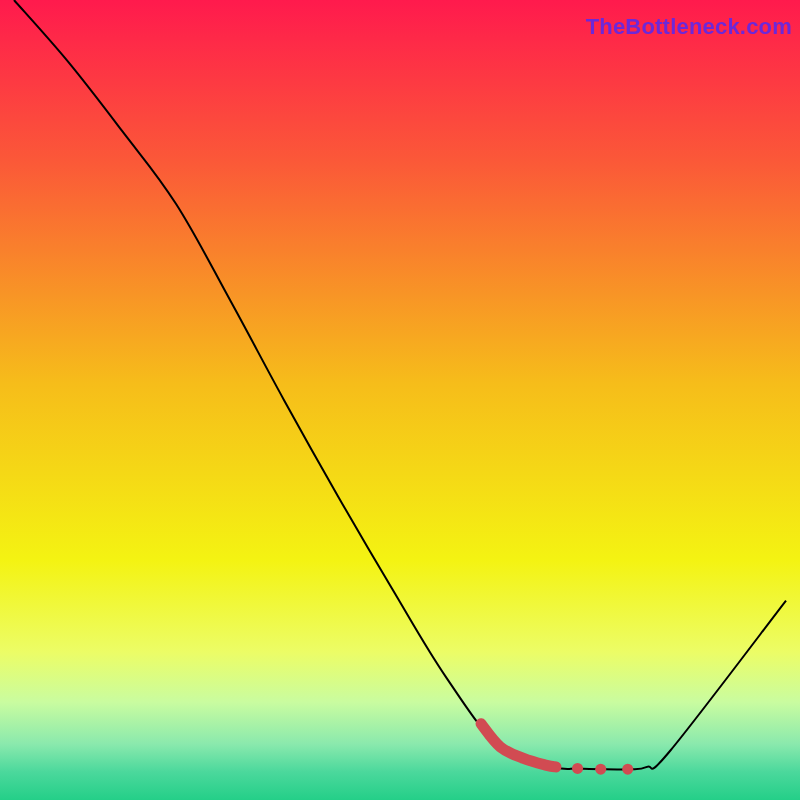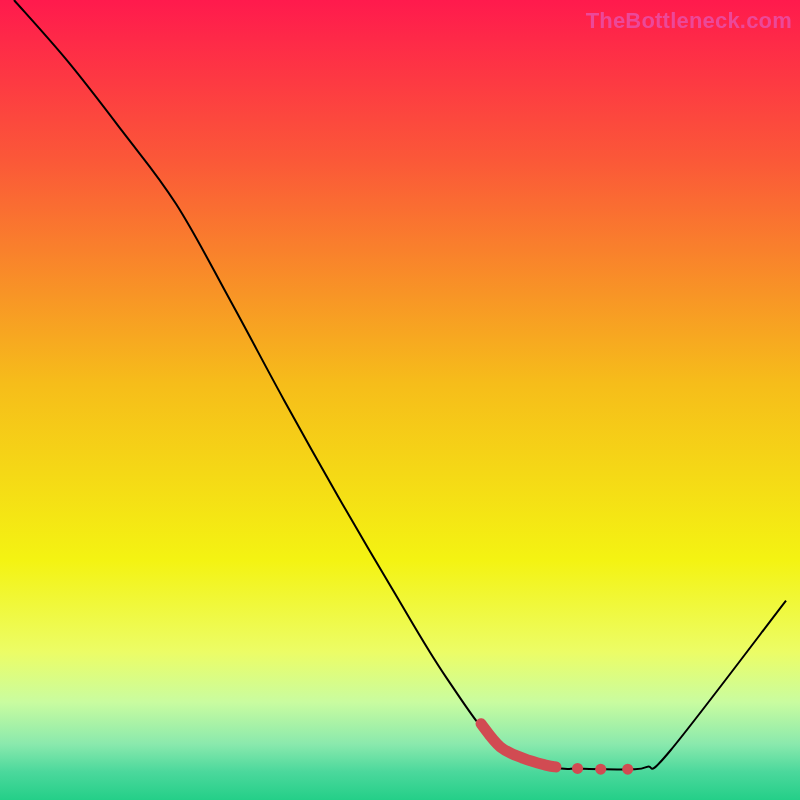--- a/index.html
+++ b/index.html
@@ -15,26 +15,26 @@
     width: 800px;
     height: 800px;
   }
   svg.bg, svg.plot {
     position: absolute;
     left: 0;
     top: 0;
   }
   .watermark {
     position: absolute;
-    top: 8px;
+    top: 14px;
     right: 8px;
     font-family: Arial, Helvetica, sans-serif;
     font-size: 22px;
     font-weight: 600;
-    color: #ec4899;
+    color: #6d28d9;
     letter-spacing: 0.2px;
   }
 </style>
 </head>
 <body>
 
 <div class="stage">
 
   <svg class="bg" width="800" height="800" viewBox="0 0 800 800">
     <defs>

